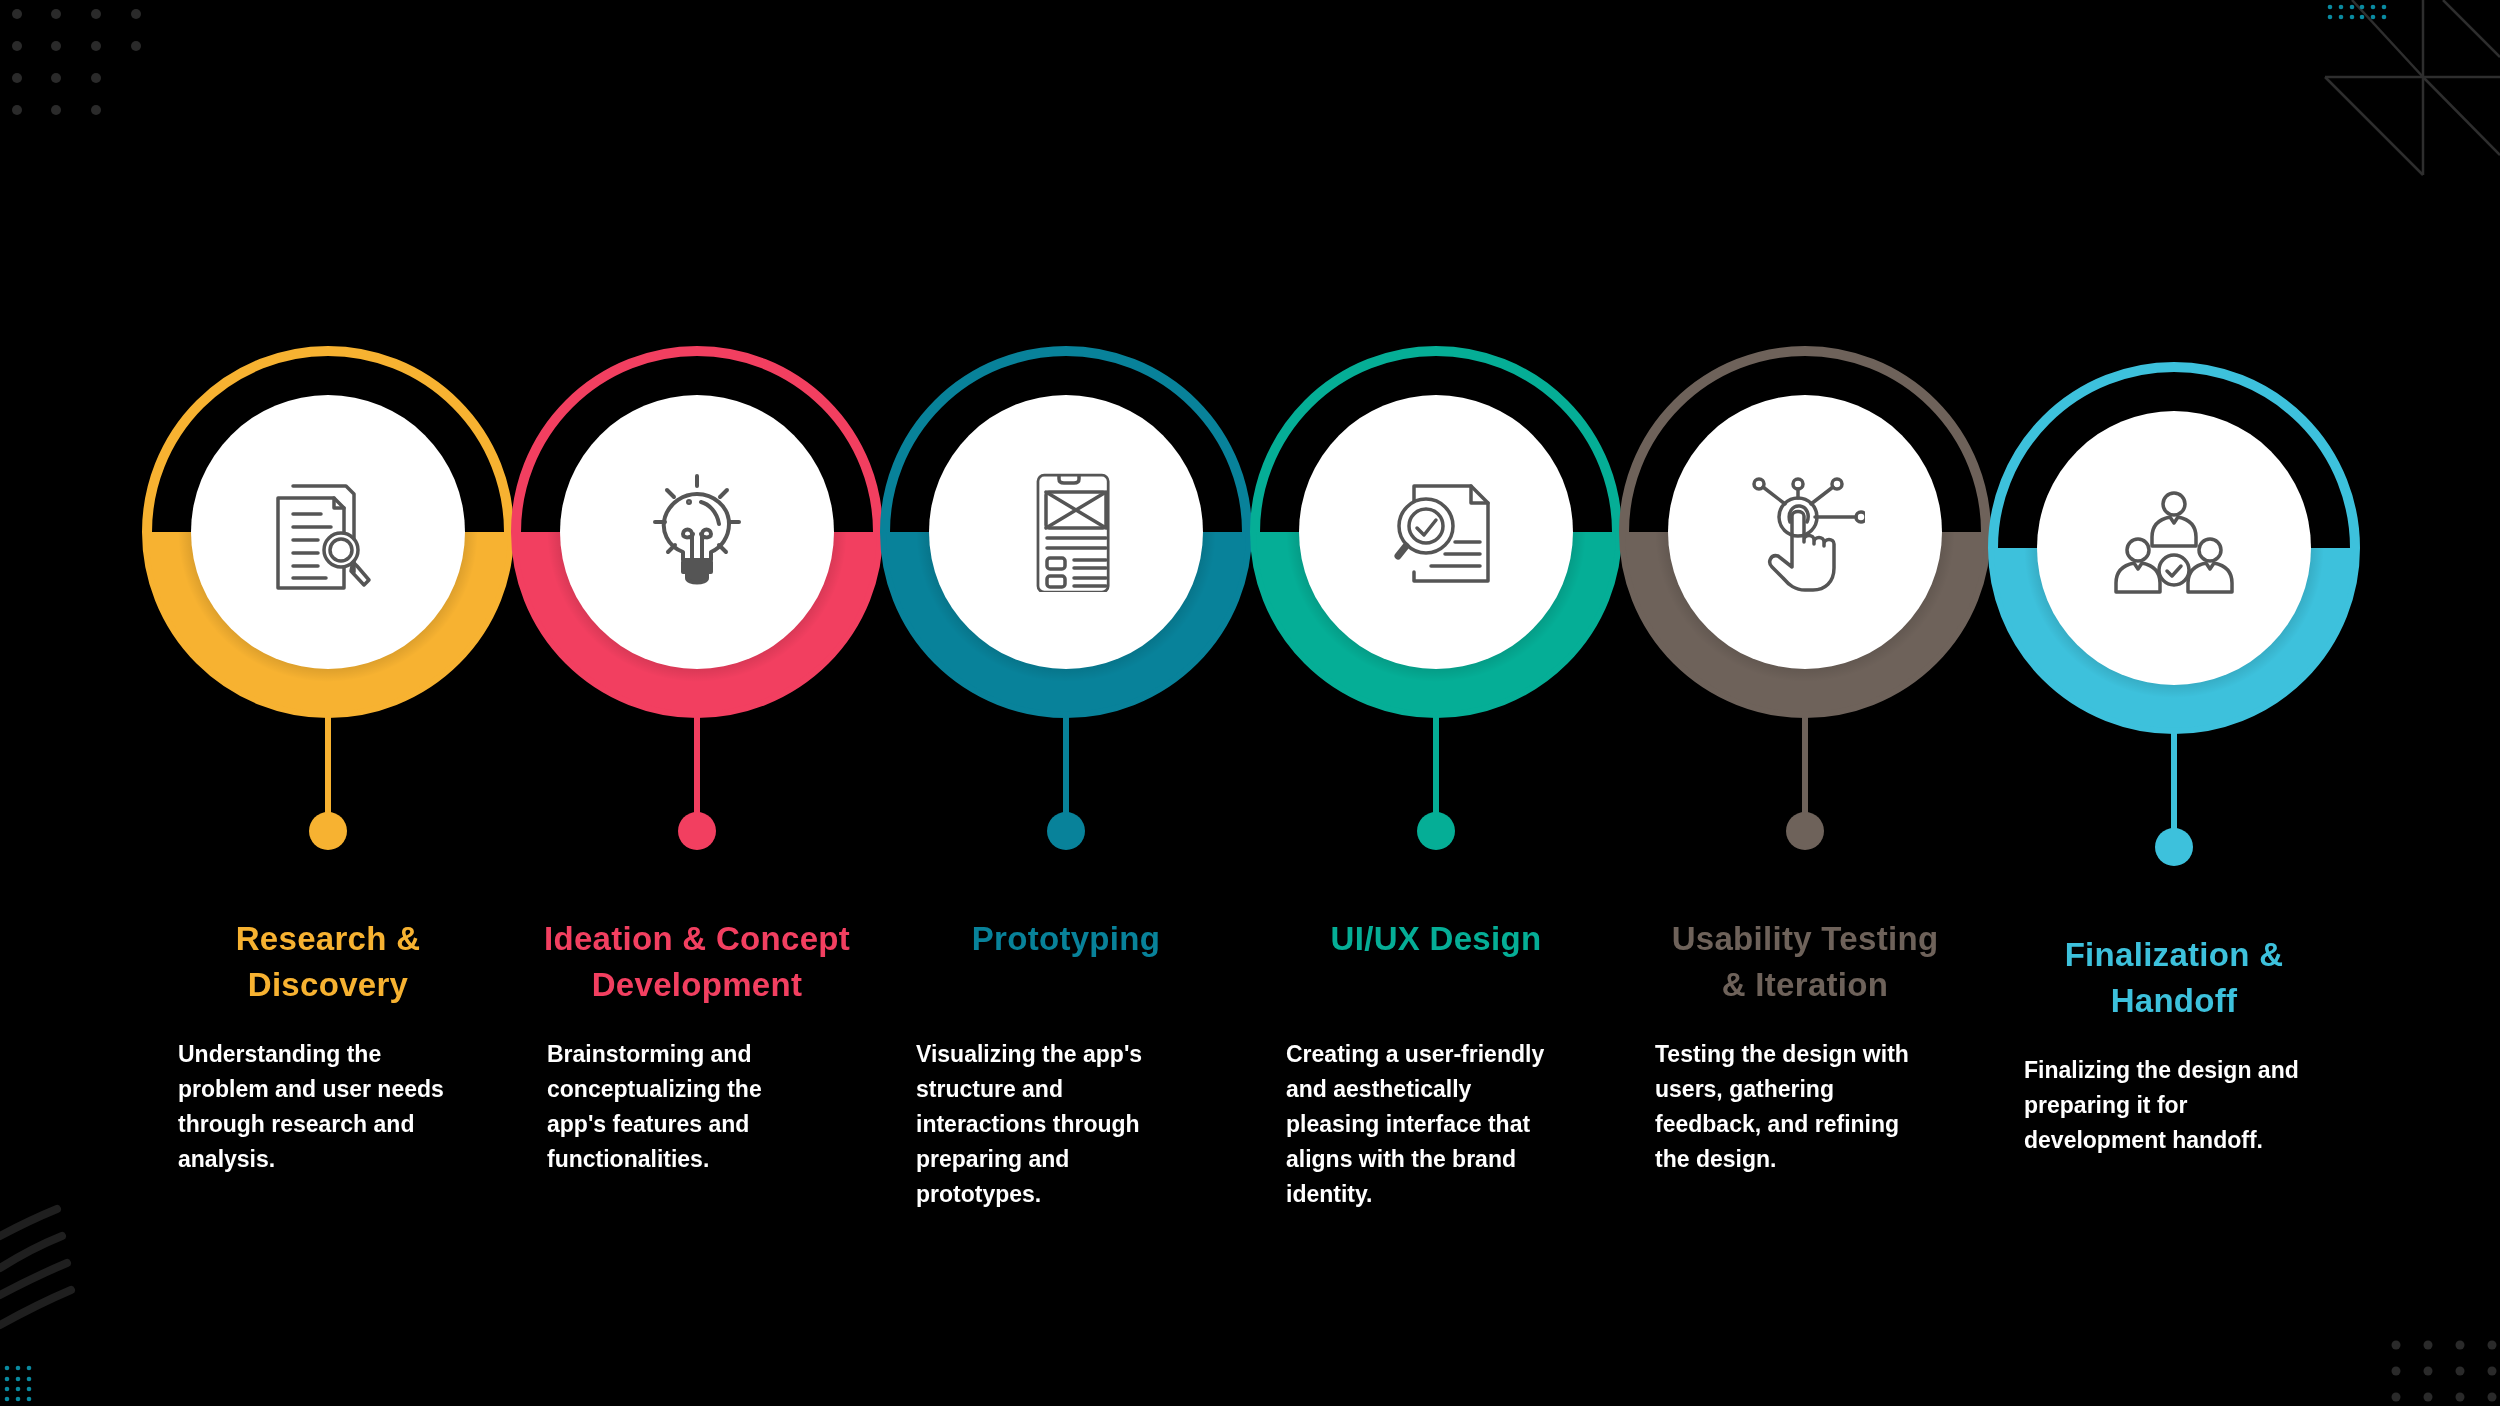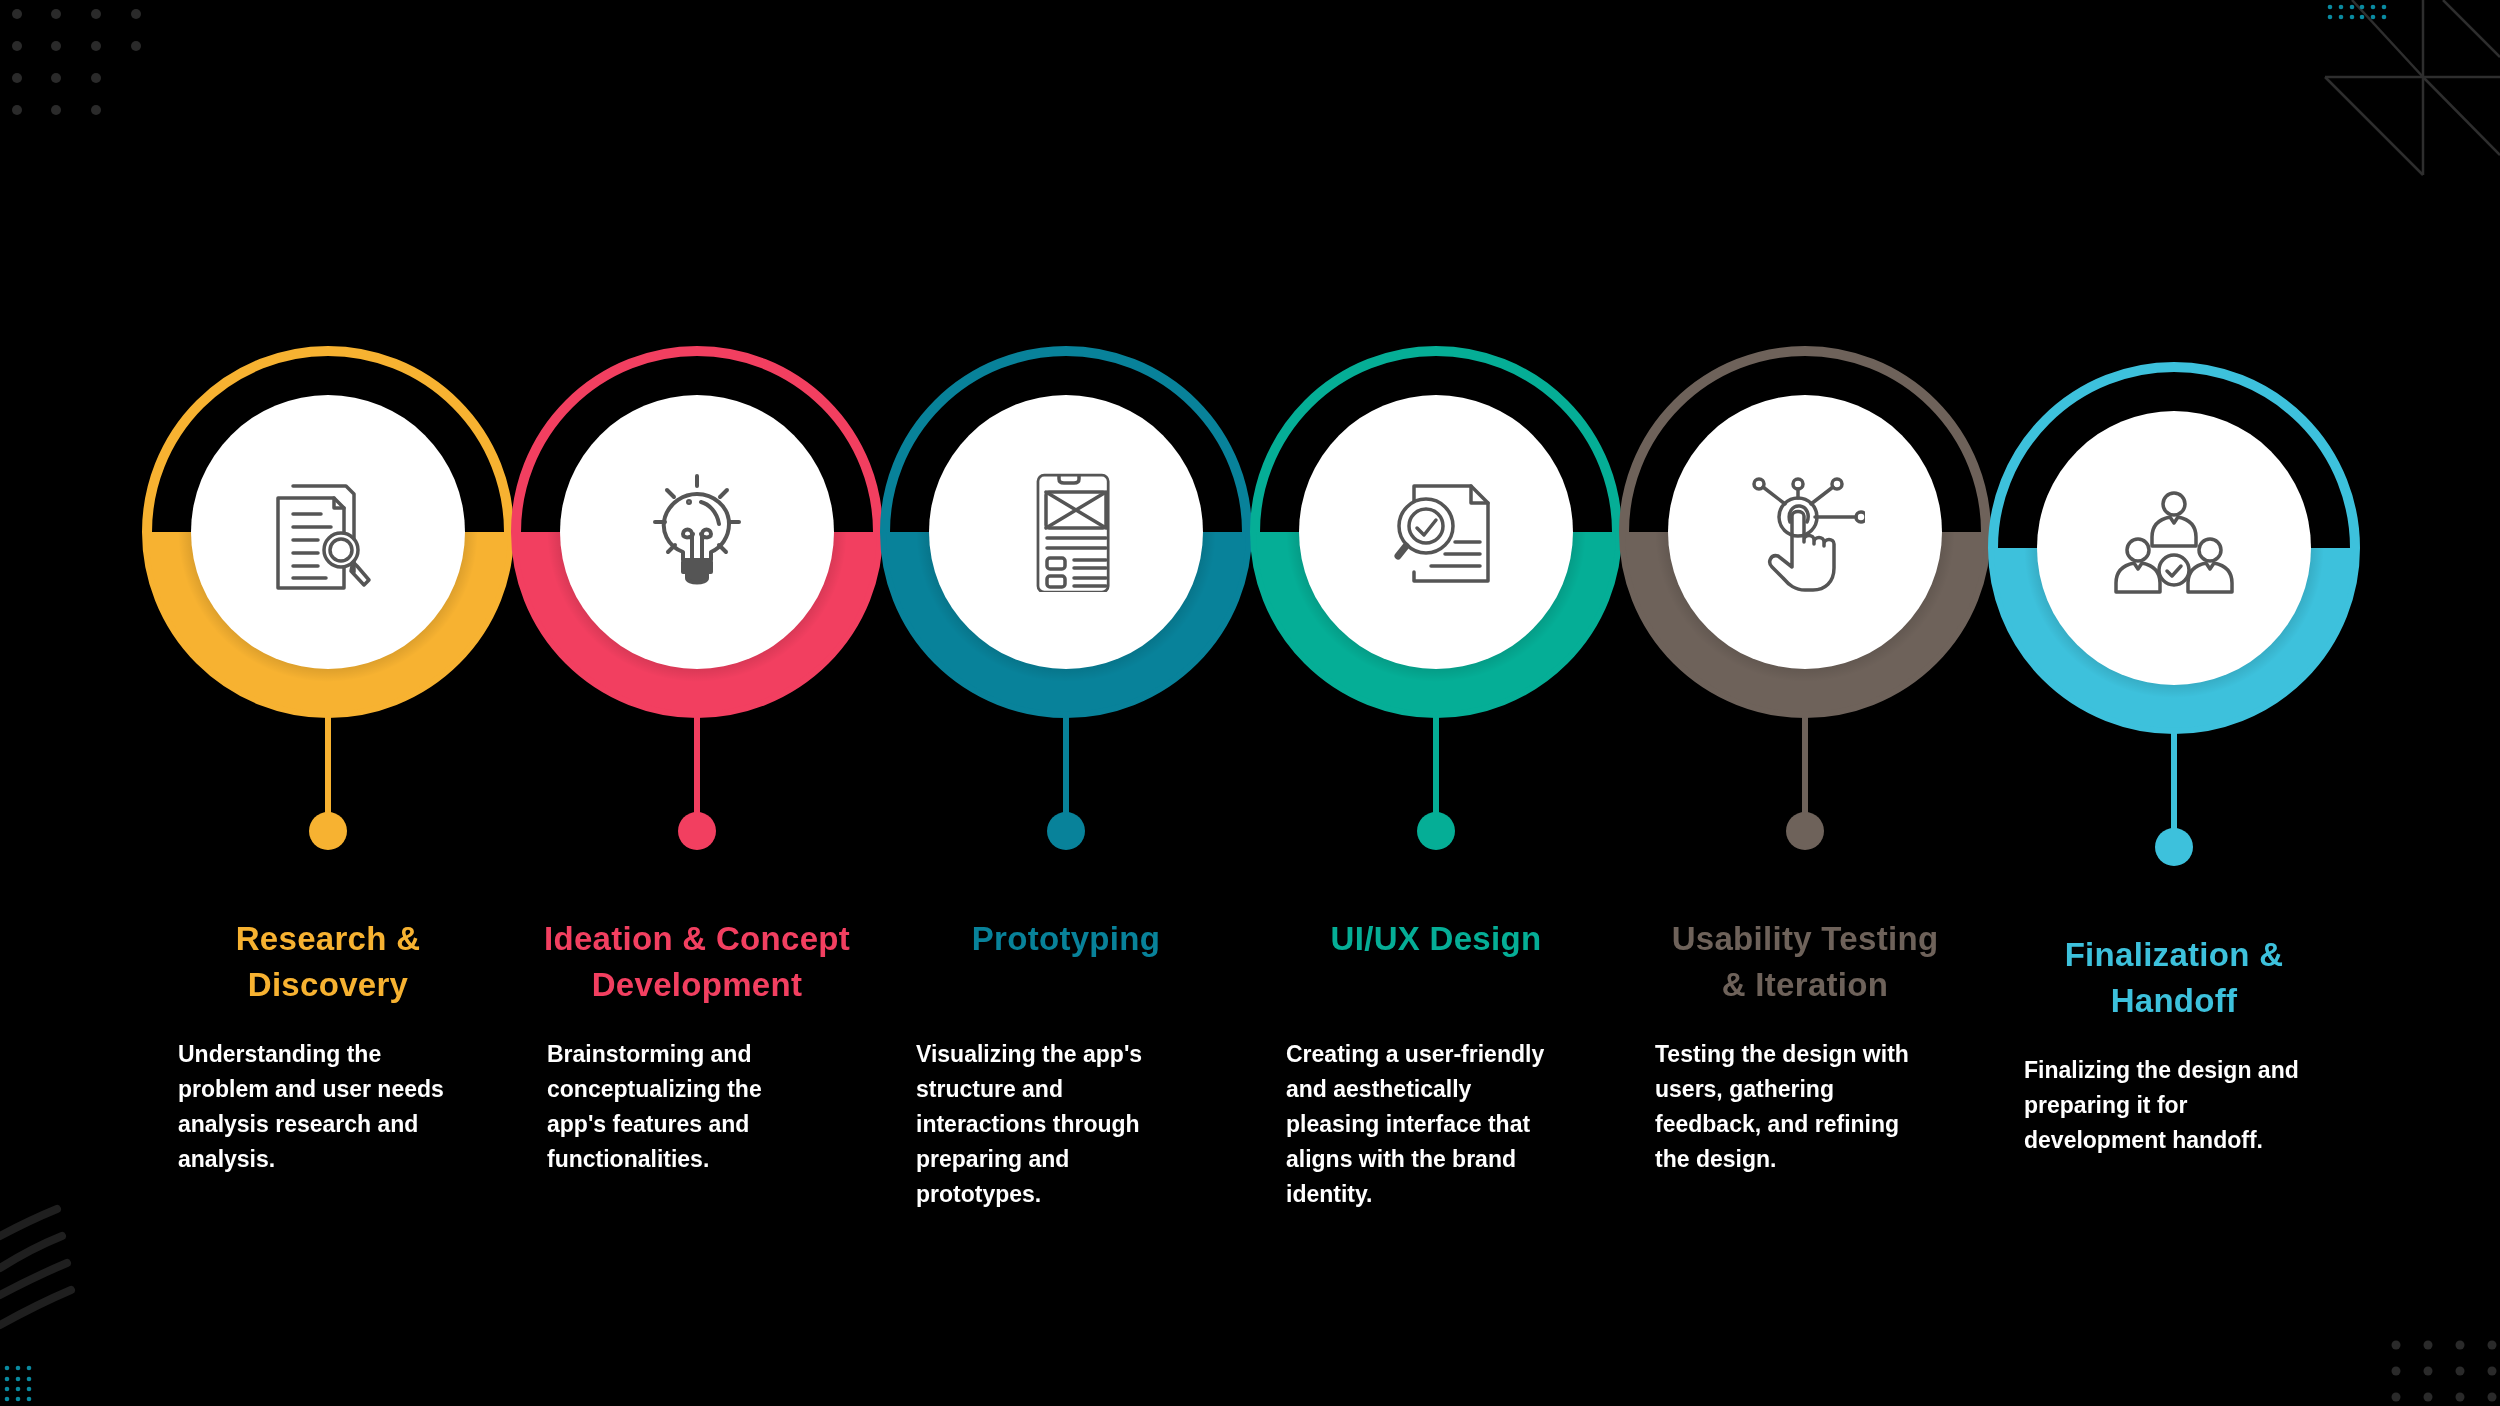--- a/index.html
+++ b/index.html
@@ -143,21 +143,21 @@
         </svg></div>
     <div class="stem" style="background: rgb(247, 178, 49);"></div>
     <div class="dot" style="background: rgb(247, 178, 49);"></div>
     <div class="title" style="color: rgb(247, 178, 49);">
         <span class="line">Research &amp;</span>
         <span class="line">Discovery</span>
       </div>
     <div class="desc">
         <span class="line">Understanding the</span>
         <span class="line">problem and user needs</span>
-        <span class="line">analysis research and</span>
+        <span class="line">through research and</span>
         <span class="line">analysis.</span>
       </div>
   </div>
     <div class="step" style="left: 511px;">
     <div class="ring">
         <svg width="372" height="372" viewBox="0 0 372 372">
     <defs>
       <clipPath id="bot1">
               <rect x="0" y="186" width="372" height="186"></rect>
             </clipPath>

